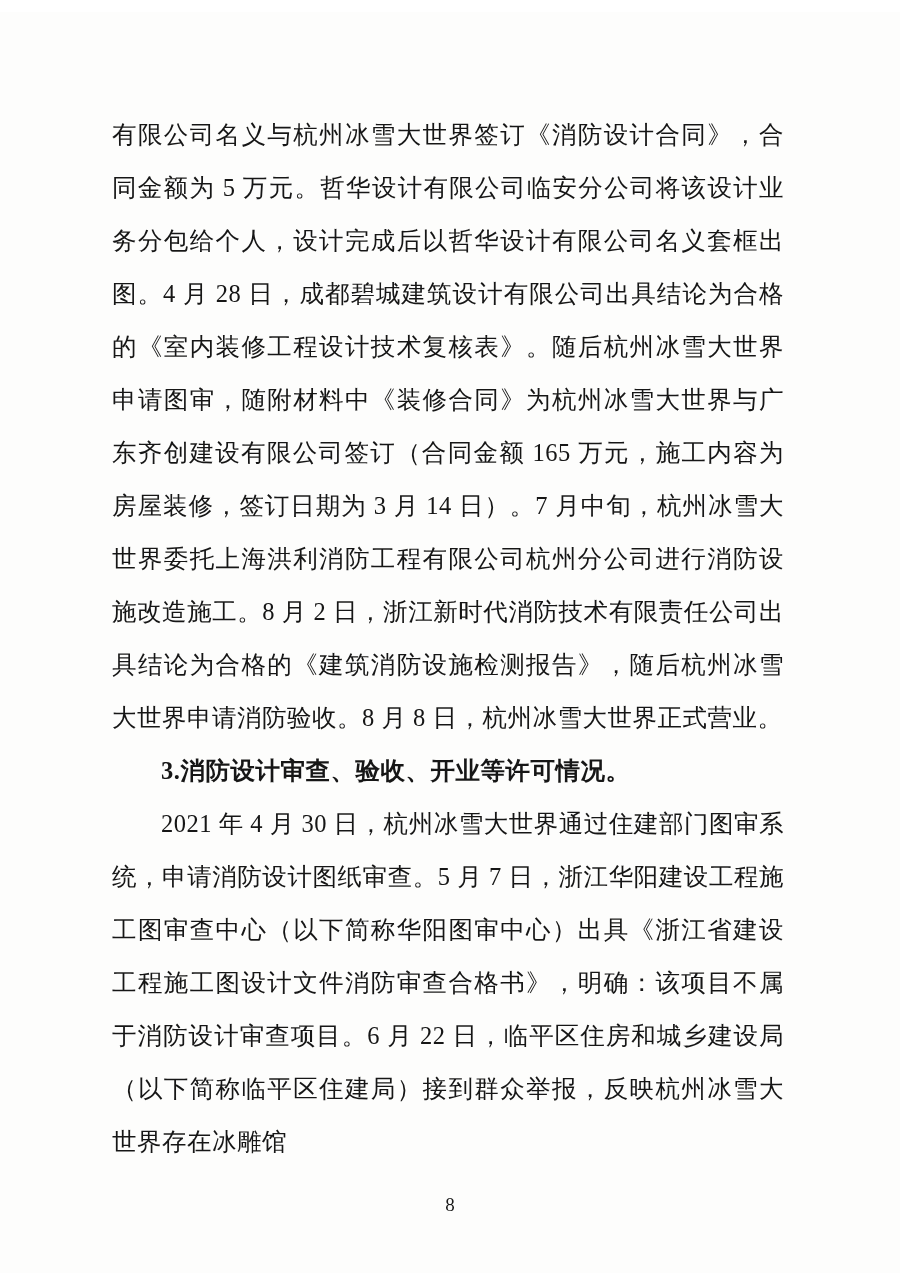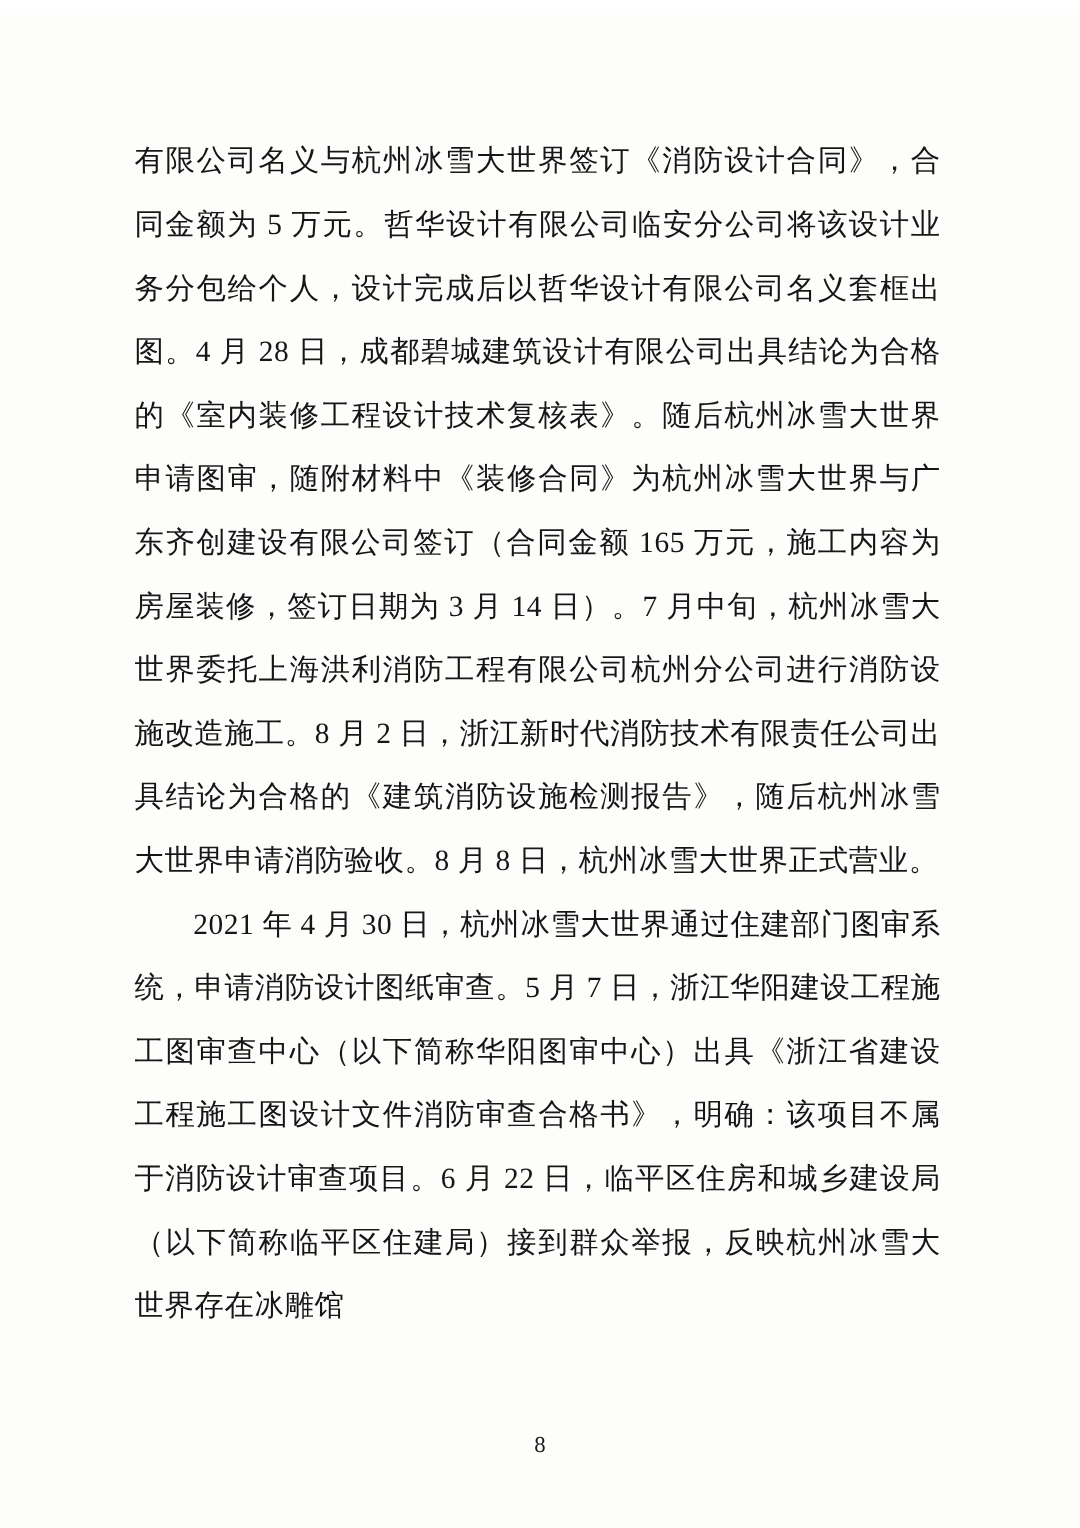--- a/index.html
+++ b/index.html
@@ -55,16 +55,17 @@
     color: #1a1a1a;
     font-family: "Liberation Serif", "DejaVu Serif", serif;
   }
 </style>
 </head>
 <body>
 
 <div class="page">
   <div class="content">
     <p class="para">有限公司名义与杭州冰雪大世界签订《消防设计合同》，合同金额为 5 万元。哲华设计有限公司临安分公司将该设计业务分包给个人，设计完成后以哲华设计有限公司名义套框出图。4 月 28 日，成都碧城建筑设计有限公司出具结论为合格的《室内装修工程设计技术复核表》。随后杭州冰雪大世界申请图审，随附材料中《装修合同》为杭州冰雪大世界与广东齐创建设有限公司签订（合同金额 165 万元，施工内容为房屋装修，签订日期为 3 月 14 日）。7 月中旬，杭州冰雪大世界委托上海洪利消防工程有限公司杭州分公司进行消防设施改造施工。8 月 2 日，浙江新时代消防技术有限责任公司出具结论为合格的《建筑消防设施检测报告》，随后杭州冰雪大世界申请消防验收。8 月 8 日，杭州冰雪大世界正式营业。</p>
+    <p class="para heading">3.消防设计审查、验收、开业等许可情况。</p>
     <p class="para indent">2021 年 4 月 30 日，杭州冰雪大世界通过住建部门图审系统，申请消防设计图纸审查。5 月 7 日，浙江华阳建设工程施工图审查中心（以下简称华阳图审中心）出具《浙江省建设工程施工图设计文件消防审查合格书》，明确：该项目不属于消防设计审查项目。6 月 22 日，临平区住房和城乡建设局（以下简称临平区住建局）接到群众举报，反映杭州冰雪大世界存在冰雕馆</p>
   </div>
   <div class="page-number">8</div>
 </div>
 
 </body></html>

